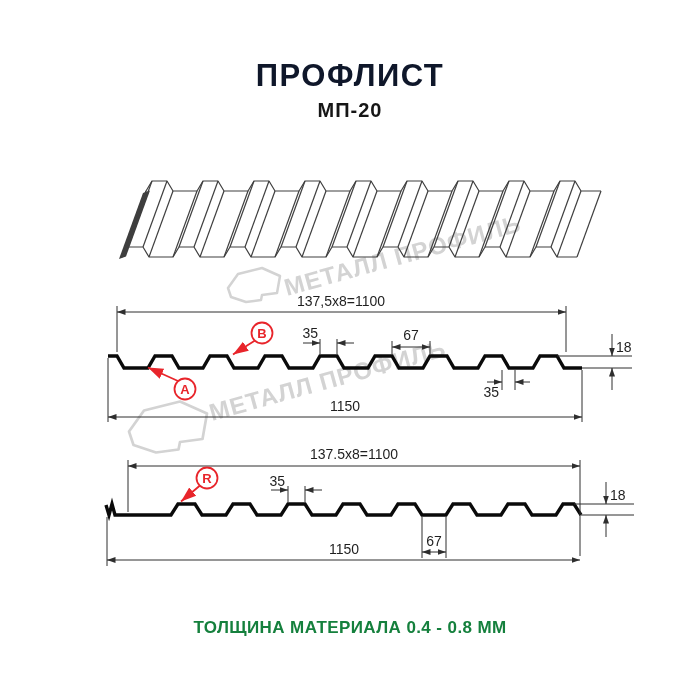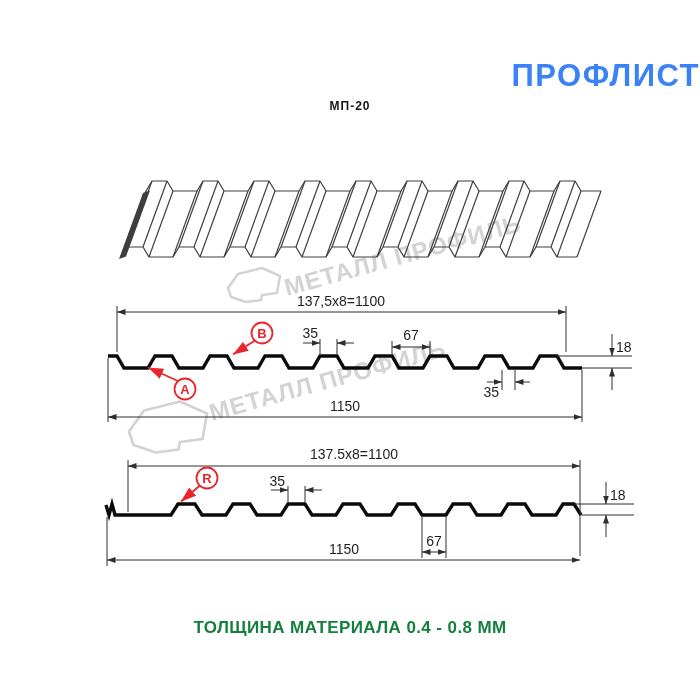--- a/index.html
+++ b/index.html
@@ -1,21 +1,21 @@
 <!DOCTYPE html>
 <html><head>
 <meta charset="utf-8">
 <style>
   html,body{margin:0;padding:0;background:#ffffff;}
   .page{position:relative;width:700px;height:700px;background:#fff;overflow:hidden;
         font-family:"Liberation Sans",sans-serif;}
-  .title{position:absolute;left:0;top:58px;width:700px;text-align:right;
-         font-size:31px;font-weight:700;letter-spacing:1.5px;color:#3b82f6;}
+  .title{position:absolute;left:0;top:58px;width:700px;text-align:center;
+         font-size:31px;font-weight:700;letter-spacing:1.5px;color:#0f172a;}
   .subtitle{position:absolute;left:0;top:99px;width:700px;text-align:center;
-            font-size:12px;font-weight:600;letter-spacing:1px;color:#161616;}
+            font-size:20px;font-weight:600;letter-spacing:1px;color:#161616;}
   .footer-note{position:absolute;left:0;top:618px;width:700px;text-align:center;
                font-size:17px;font-weight:600;letter-spacing:0.4px;color:#15803d;}
   svg{position:absolute;left:0;top:0;}
   .dim{font-size:14px;fill:#1f1f1f;font-family:"Liberation Sans",sans-serif;}
   .red-label{font-size:13px;font-weight:700;fill:#e8252b;font-family:"Liberation Sans",sans-serif;}
   .wm-text{font-size:24px;font-weight:700;fill:#d3d3d3;letter-spacing:1px;
            font-family:"Liberation Sans",sans-serif;}
 </style>
 </head>
 <body>

